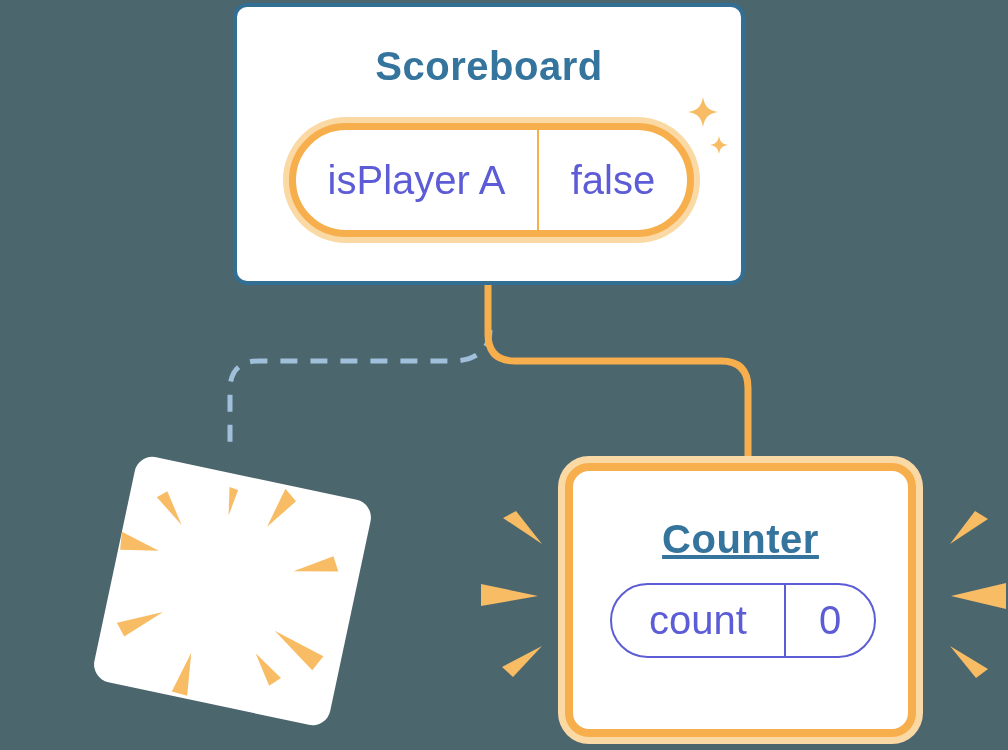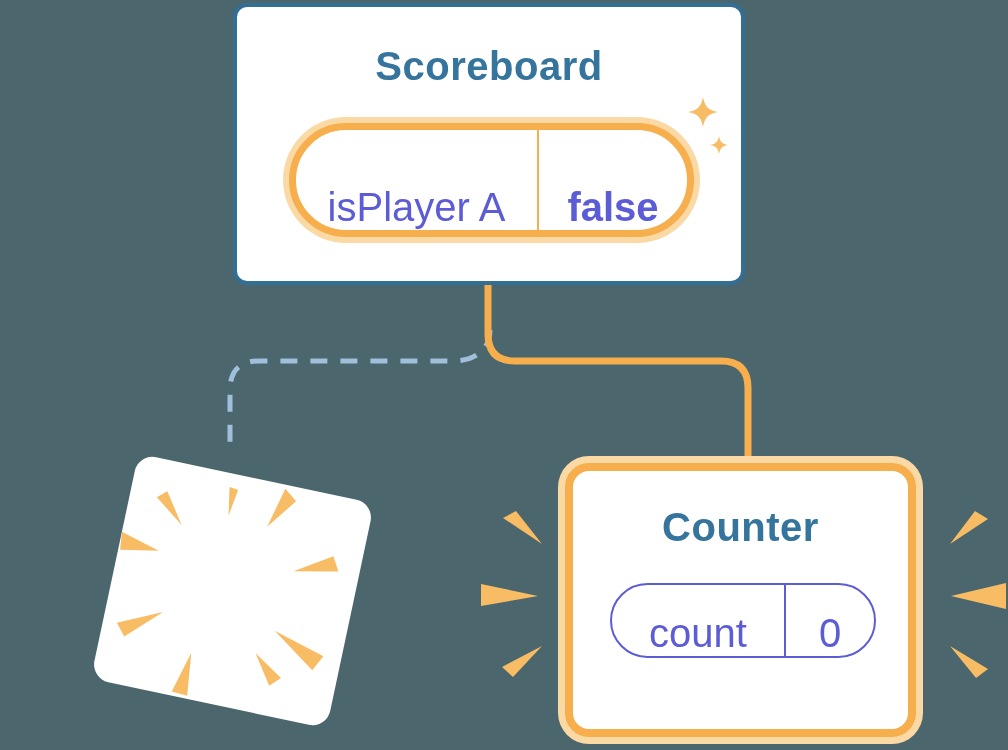--- a/index.html
+++ b/index.html
@@ -40,27 +40,27 @@
     position:absolute;
     display:flex;align-items:stretch;
     background:var(--card-bg);
     border-radius:999px;
   }
   .scoreboard-pill{
     left:52px;top:116px;width:405px;height:114px;
     border:7px solid var(--orange);
     box-shadow:0 0 0 6px var(--orange-glow);
   }
-  .pill-cell{display:flex;align-items:flex-end;justify-content:center;}
+  .pill-cell{display:flex;align-items:center;justify-content:center;}
   .scoreboard-pill .pill-cell.name{width:241px;}
   .scoreboard-pill .pill-cell.value{flex:1;}
   .scoreboard-pill .pill-divider{width:2px;background:var(--orange);}
 
   .state-name{font-size:40px;font-weight:400;color:var(--purple);}
-  .state-value{font-size:40px;font-weight:700;color:var(--purple);}
+  .state-value{font-size:40px;font-weight:400;color:var(--purple);}
 
   .sparkles{position:absolute;left:420px;top:75px;width:90px;height:90px;overflow:visible;}
   .sparkles path{fill:var(--ray-orange);}
 
   
   .destroyed-card{
     position:absolute;left:112px;top:476px;width:241px;height:230px;
     background:var(--card-bg);
     border-radius:18px;
     transform:rotate(12deg);
@@ -71,21 +71,21 @@
 
   
   .counter-card{
     position:absolute;left:565px;top:463px;width:351px;height:274px;
     background:var(--card-bg);
     border:8px solid var(--orange);
     box-shadow:0 0 0 7px var(--orange-glow);
     border-radius:24px;
     z-index:2;
   }
-  .counter-card .card-title{margin-top:36px;}
+  .counter-card .card-title{margin-top:48px;text-decoration:underline;}
   .counter-pill{
     left:37px;top:112px;width:266px;height:75px;
     border:2px solid var(--purple);
   }
   .counter-pill .pill-cell.name{width:172px;}
   .counter-pill .pill-cell.value{flex:1;}
   .counter-pill .pill-divider{width:2px;background:var(--purple);}
   .counter-pill .state-value{font-weight:400;}
 
   .emphasis-rays polygon{fill:var(--ray-orange);}

